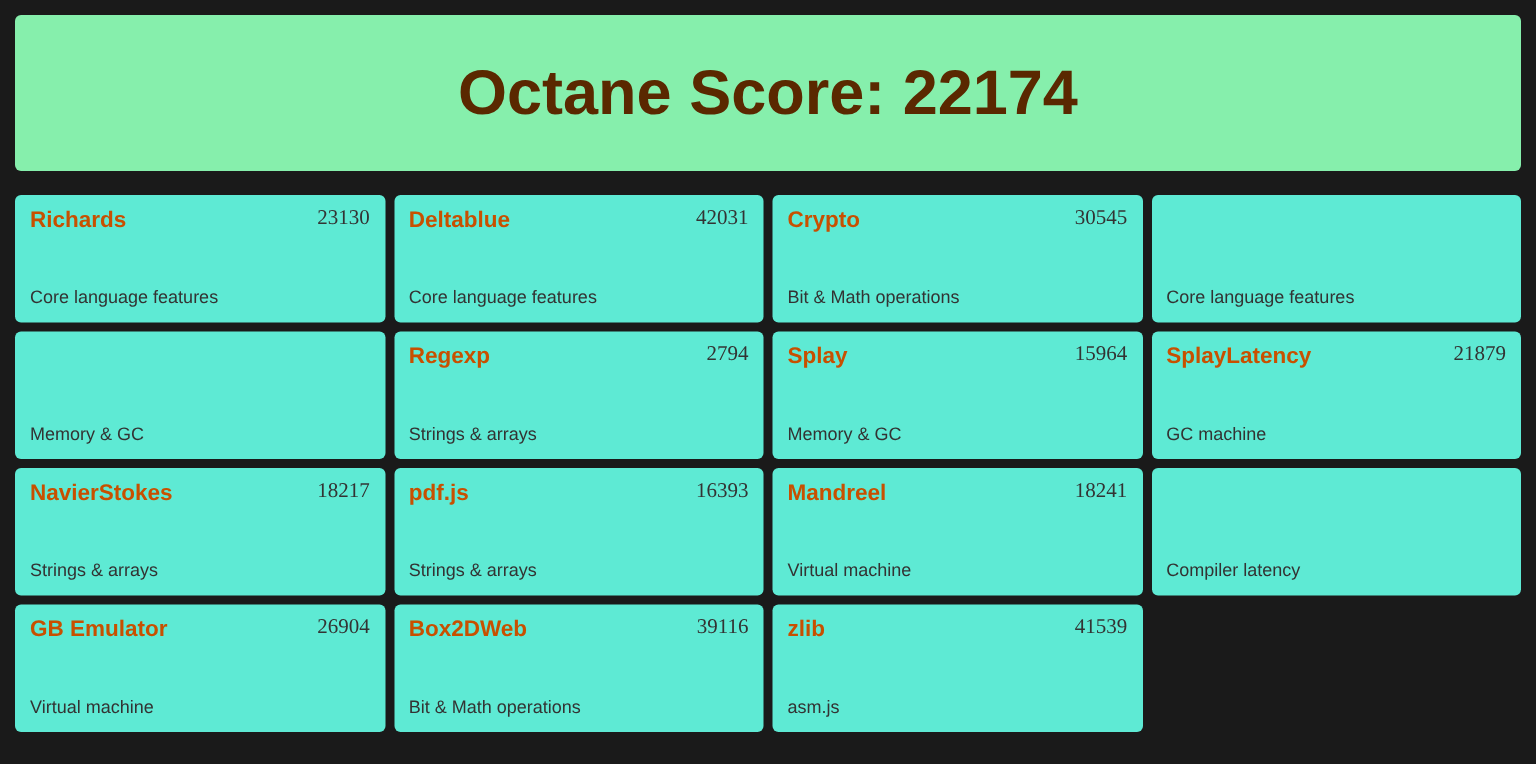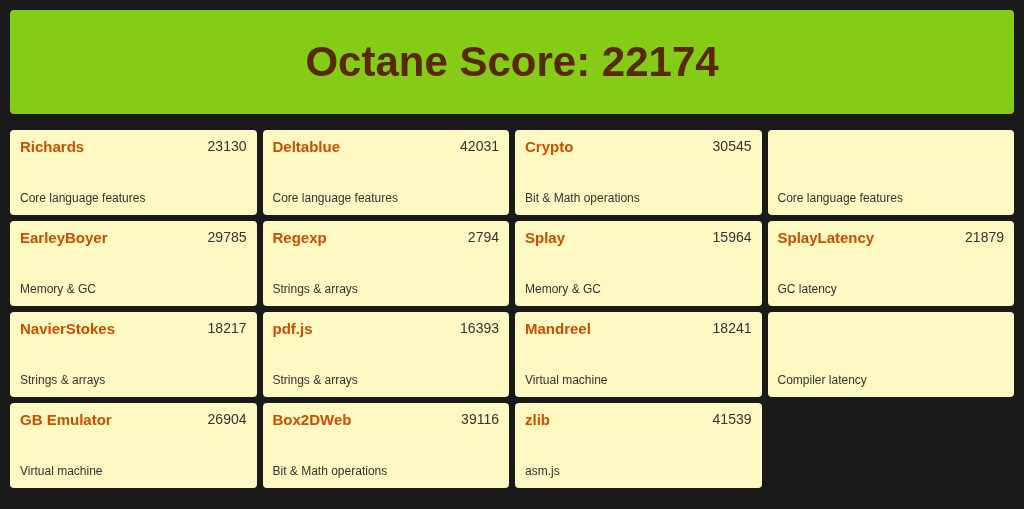--- a/index.html
+++ b/index.html
@@ -4,39 +4,39 @@
   <style>
     * { box-sizing: border-box; margin: 0; padding: 0; }
     body {
       background-color: #1a1a1a;
       font-family: Arial, sans-serif;
       width: 1024px;
       min-height: 509px;
       overflow: hidden;
     }
     .header {
-      background-color: #84cc16;
+      background-color: #86efac;
       text-align: center;
       padding: 28px 0;
       margin: 10px;
       border-radius: 4px;
     }
     .header h1 {
       color: #5a2800;
       font-size: 42px;
       font-weight: bold;
     }
     .grid {
       display: grid;
       grid-template-columns: repeat(4, 1fr);
       gap: 6px;
       padding: 6px 10px 10px 10px;
     }
     .card {
-      background-color: #fef9c3;
+      background-color: #5eead4;
       border-radius: 4px;
       padding: 8px 10px 10px 10px;
       min-height: 85px;
       display: flex;
       flex-direction: column;
       justify-content: space-between;
     }
     .card-header {
       display: flex;
       justify-content: space-between;
@@ -44,20 +44,21 @@
     }
     .card-name {
       color: #c85000;
       font-size: 15px;
       font-weight: bold;
     }
     .card-score {
       color: #333;
       font-size: 14px;
       font-weight: normal;
+      font-family: Liberation Serif, serif;
     }
     .card-category {
       color: #333;
       font-size: 12px;
       margin-top: auto;
       padding-top: 14px;
     }
   </style>
 </head>
 <body>
@@ -85,24 +86,20 @@
       <div class="card-header">
         <span class="card-name">Crypto</span>
         <span class="card-score">30545</span>
       </div>
       <div class="card-category">Bit &amp; Math operations</div>
     </div>
     <div class="card">
       <div class="card-category">Core language features</div>
     </div>
     <div class="card">
-      <div class="card-header">
-        <span class="card-name">EarleyBoyer</span>
-        <span class="card-score">29785</span>
-      </div>
       <div class="card-category">Memory &amp; GC</div>
     </div>
     <div class="card">
       <div class="card-header">
         <span class="card-name">Regexp</span>
         <span class="card-score">2794</span>
       </div>
       <div class="card-category">Strings &amp; arrays</div>
     </div>
     <div class="card">
@@ -110,21 +107,21 @@
         <span class="card-name">Splay</span>
         <span class="card-score">15964</span>
       </div>
       <div class="card-category">Memory &amp; GC</div>
     </div>
     <div class="card">
       <div class="card-header">
         <span class="card-name">SplayLatency</span>
         <span class="card-score">21879</span>
       </div>
-      <div class="card-category">GC latency</div>
+      <div class="card-category">GC machine</div>
     </div>
     <div class="card">
       <div class="card-header">
         <span class="card-name">NavierStokes</span>
         <span class="card-score">18217</span>
       </div>
       <div class="card-category">Strings &amp; arrays</div>
     </div>
     <div class="card">
       <div class="card-header">

